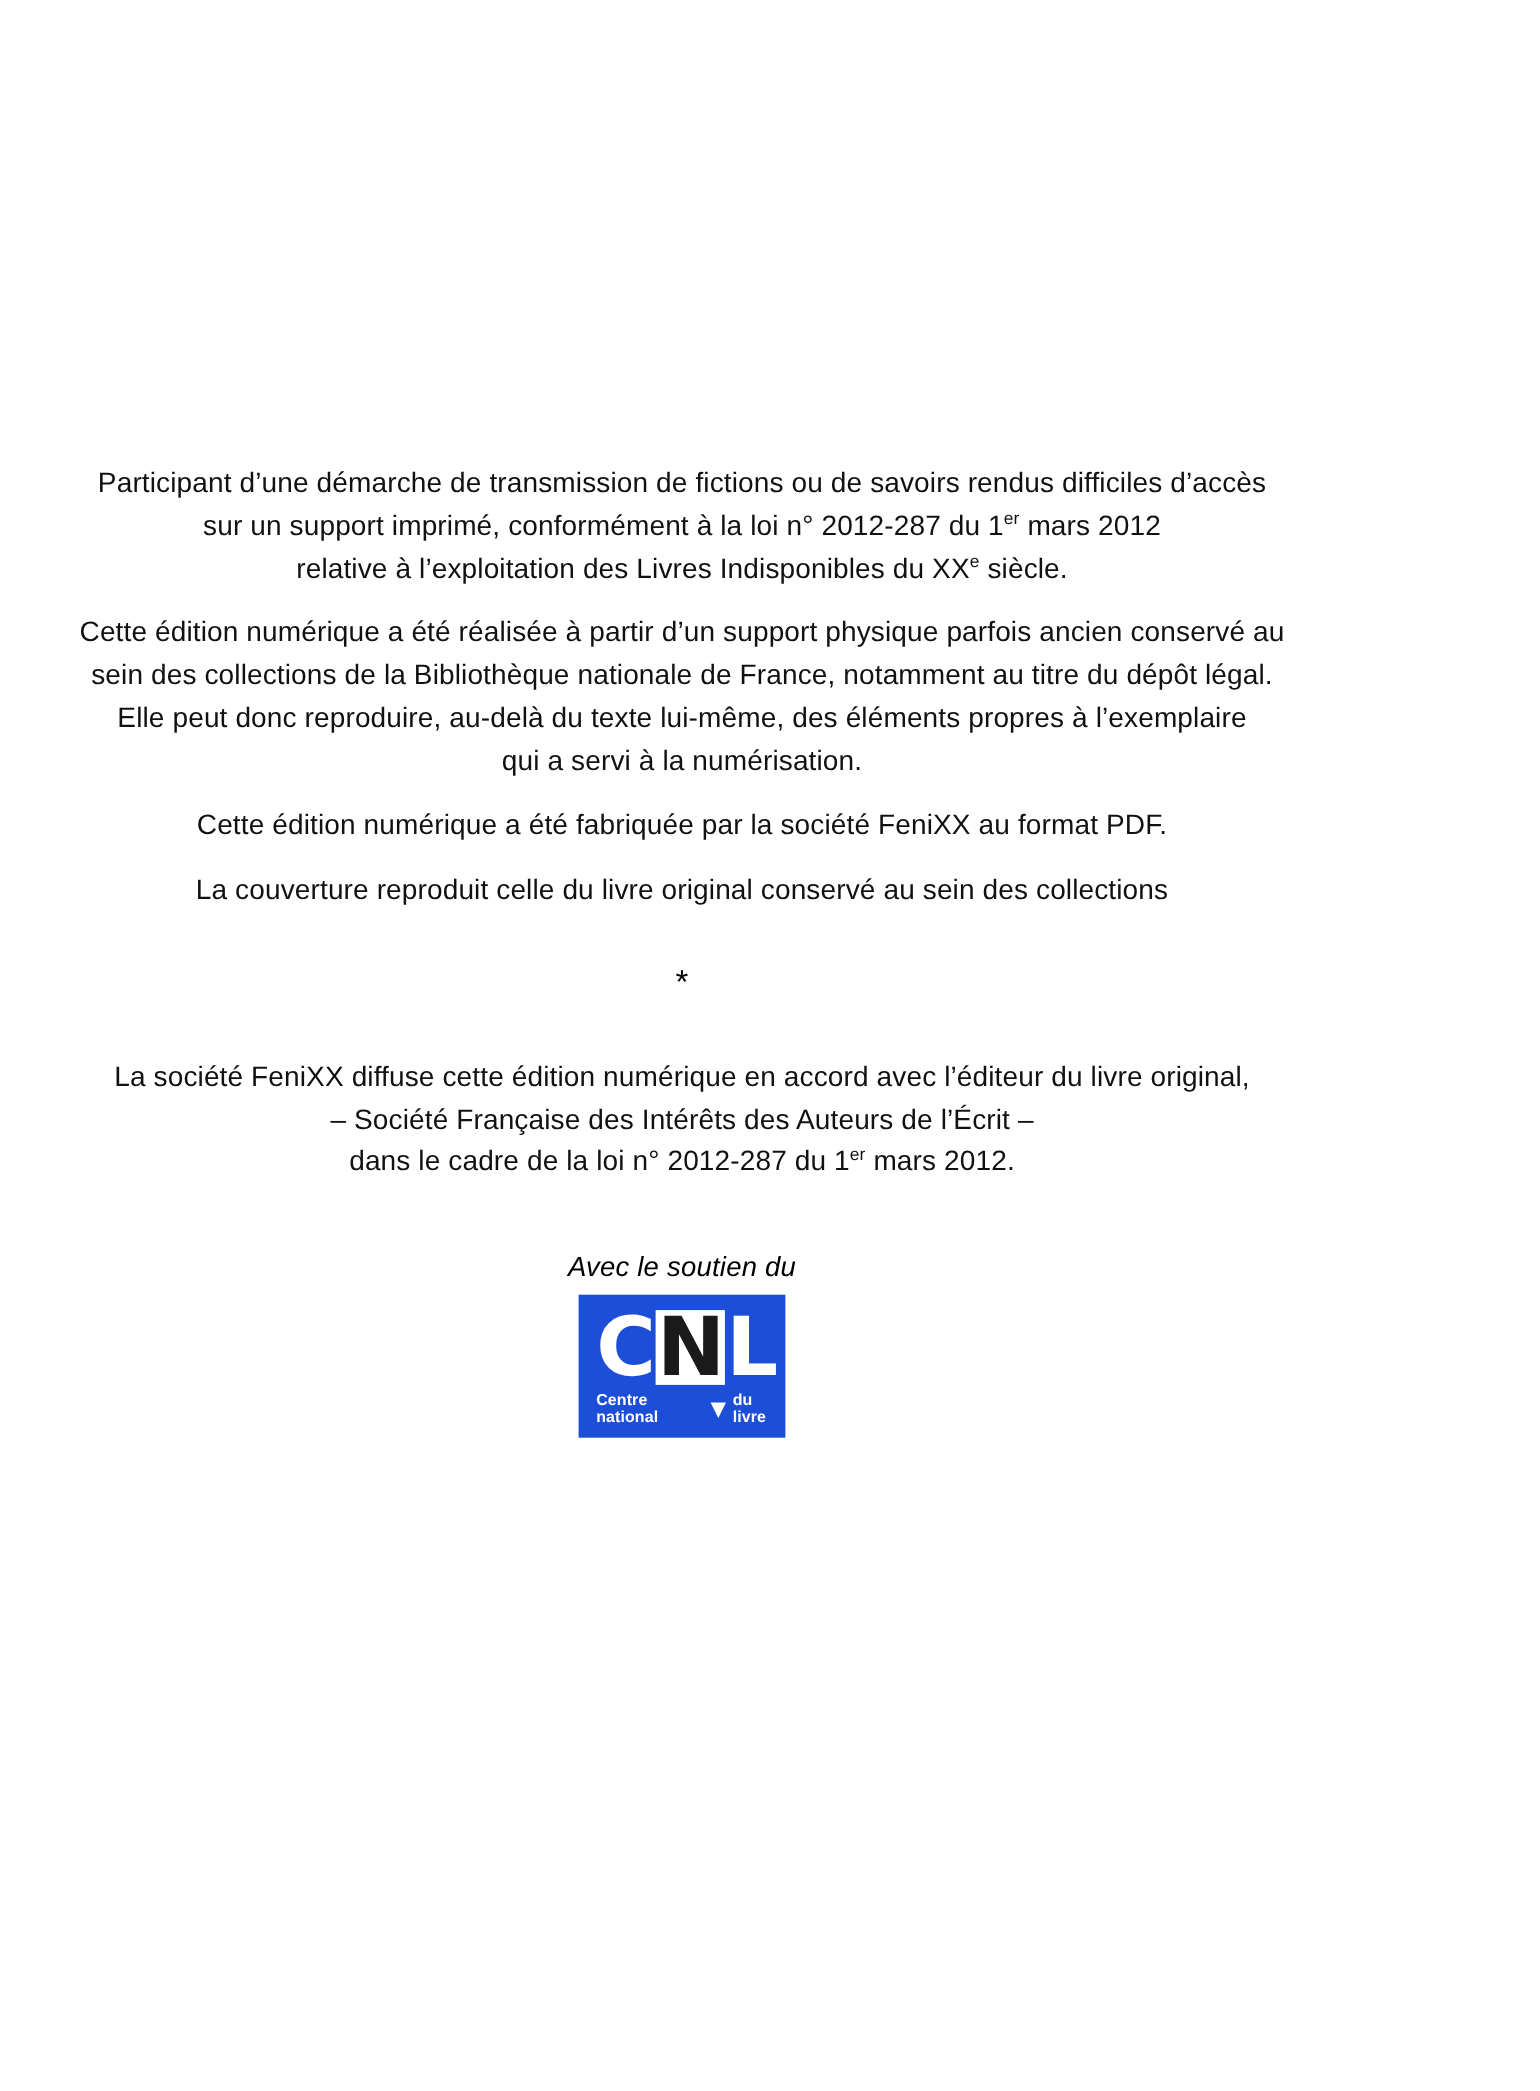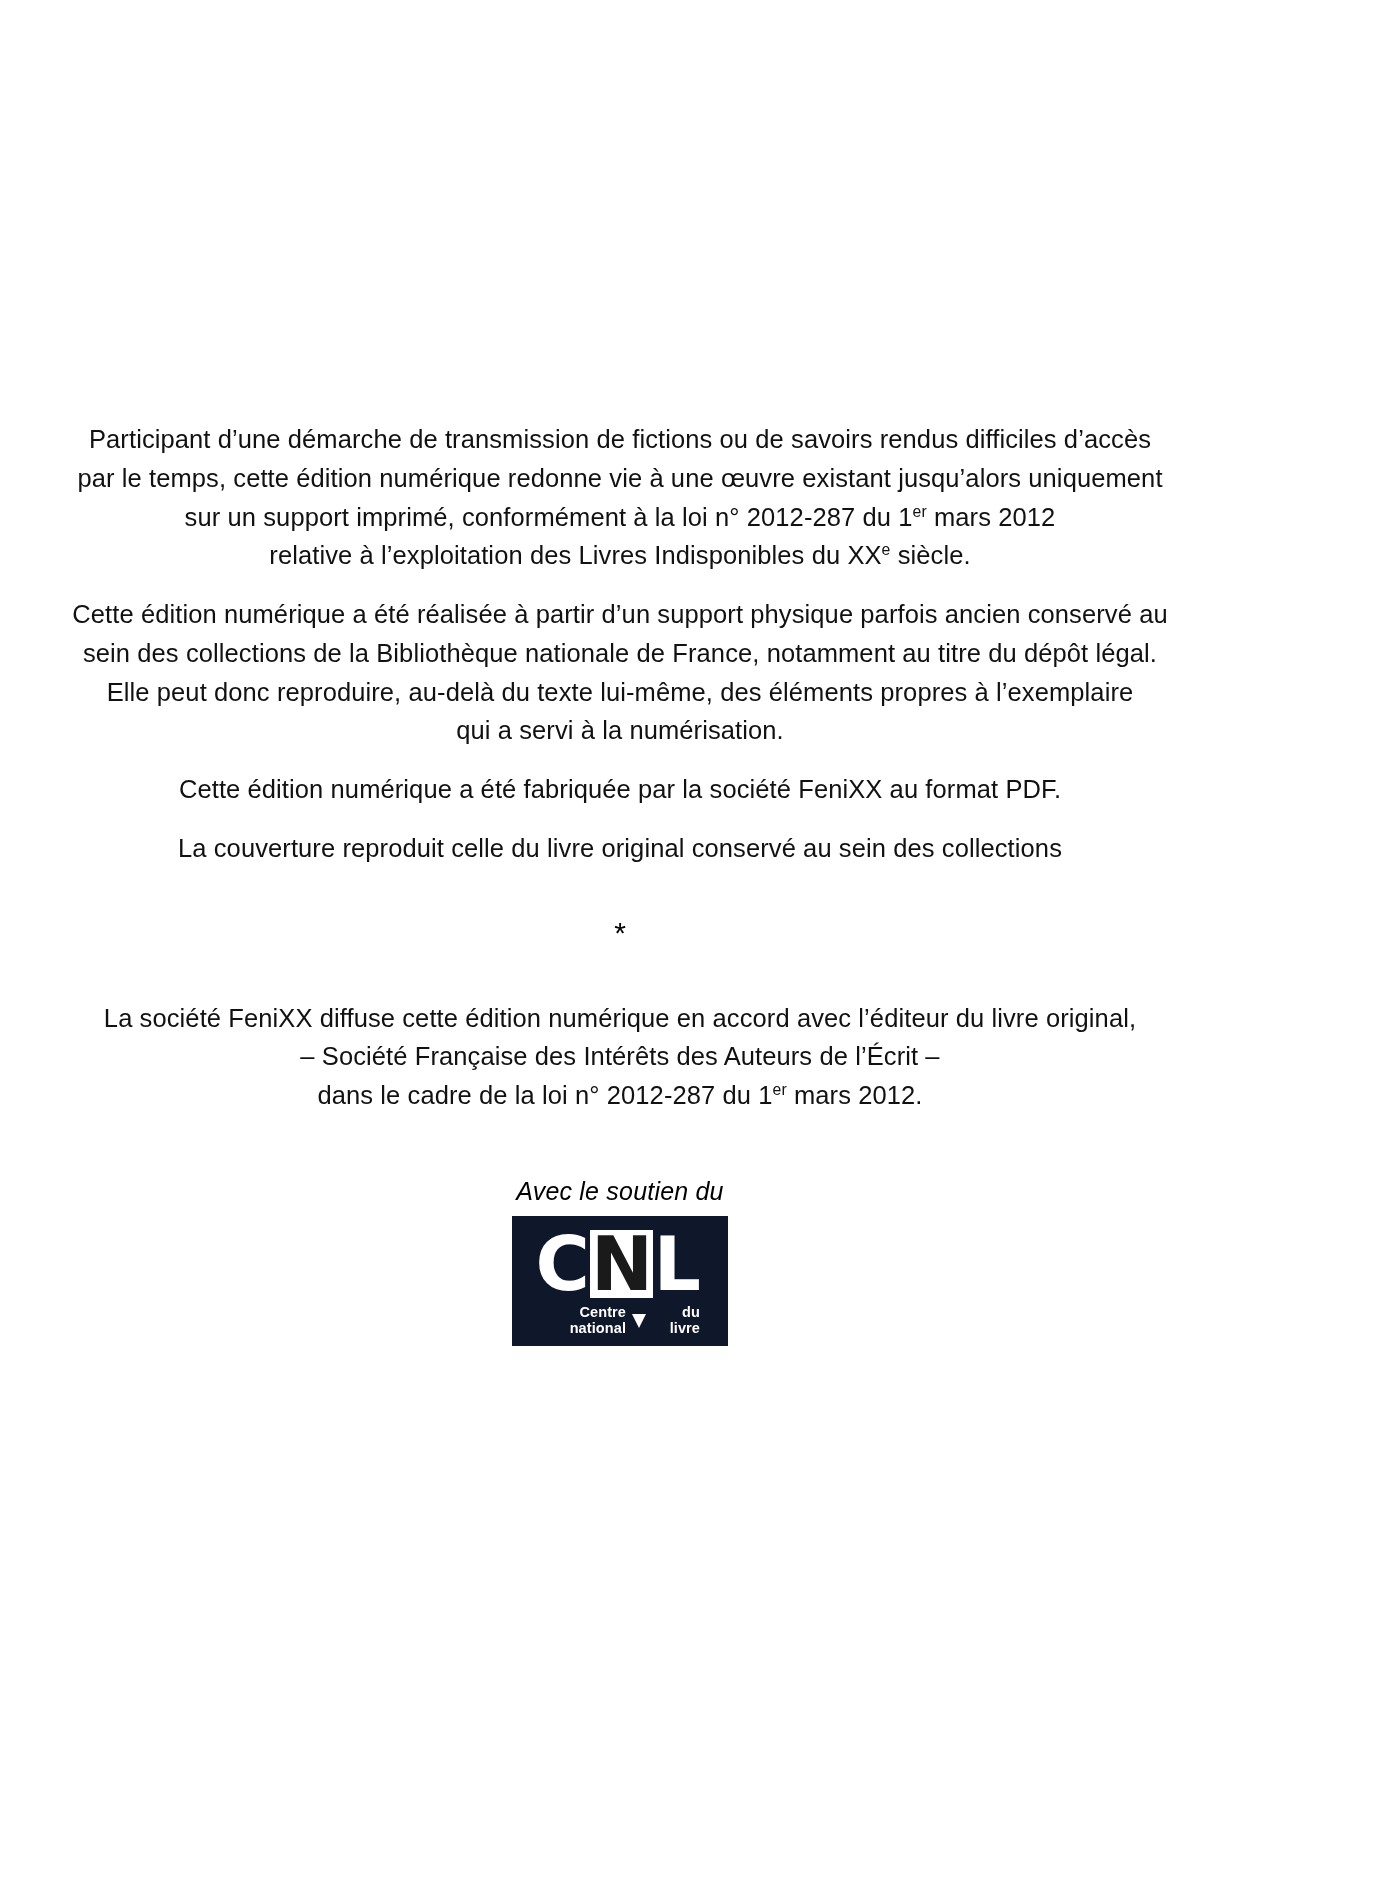--- a/index.html
+++ b/index.html
@@ -61,26 +61,26 @@
     text-align: center;
   }
   .support-label {
     font-size: 25px;
     letter-spacing: 0.2px;
     margin-bottom: 10px;
     font-style: italic;
   }
   .cnl-logo {
     display: inline-block;
-    background: #0f172a;
+    background: #1d4ed8;
     color: #ffffff;
-    padding: 14px 28px 8px 16px;
+    padding: 14px 0 8px 16px;
     width: 172px;
     box-sizing: content-box;
-    text-align: right;
+    text-align: left;
   }
   .cnl-mark {
     font-family: "DejaVu Sans", sans-serif;
     font-weight: bold;
     font-size: 74px;
     line-height: 0.92;
     letter-spacing: -1px;
     display: block;
   }
   .cnl-mark .n-box {
@@ -113,21 +113,20 @@
   }
 </style>
 </head>
 <body>
 
 <div class="page">
   <div class="content">
 
     <div class="para">
       <span class="line">Participant d’une démarche de transmission de fictions ou de savoirs rendus difficiles d’accès</span>
-      <span class="line">par le temps, cette édition numérique redonne vie à une œuvre existant jusqu’alors uniquement</span>
       <span class="line">sur un support imprimé, conformément à la loi n° 2012-287 du 1<sup>er</sup> mars 2012</span>
       <span class="line">relative à l’exploitation des Livres Indisponibles du XX<sup>e</sup> siècle.</span>
     </div>
 
     <div class="para">
       <span class="line">Cette édition numérique a été réalisée à partir d’un support physique parfois ancien conservé au</span>
       <span class="line">sein des collections de la Bibliothèque nationale de France, notamment au titre du dépôt légal.</span>
       <span class="line">Elle peut donc reproduire, au-delà du texte lui-même, des éléments propres à l’exemplaire</span>
       <span class="line">qui a servi à la numérisation.</span>
     </div>

